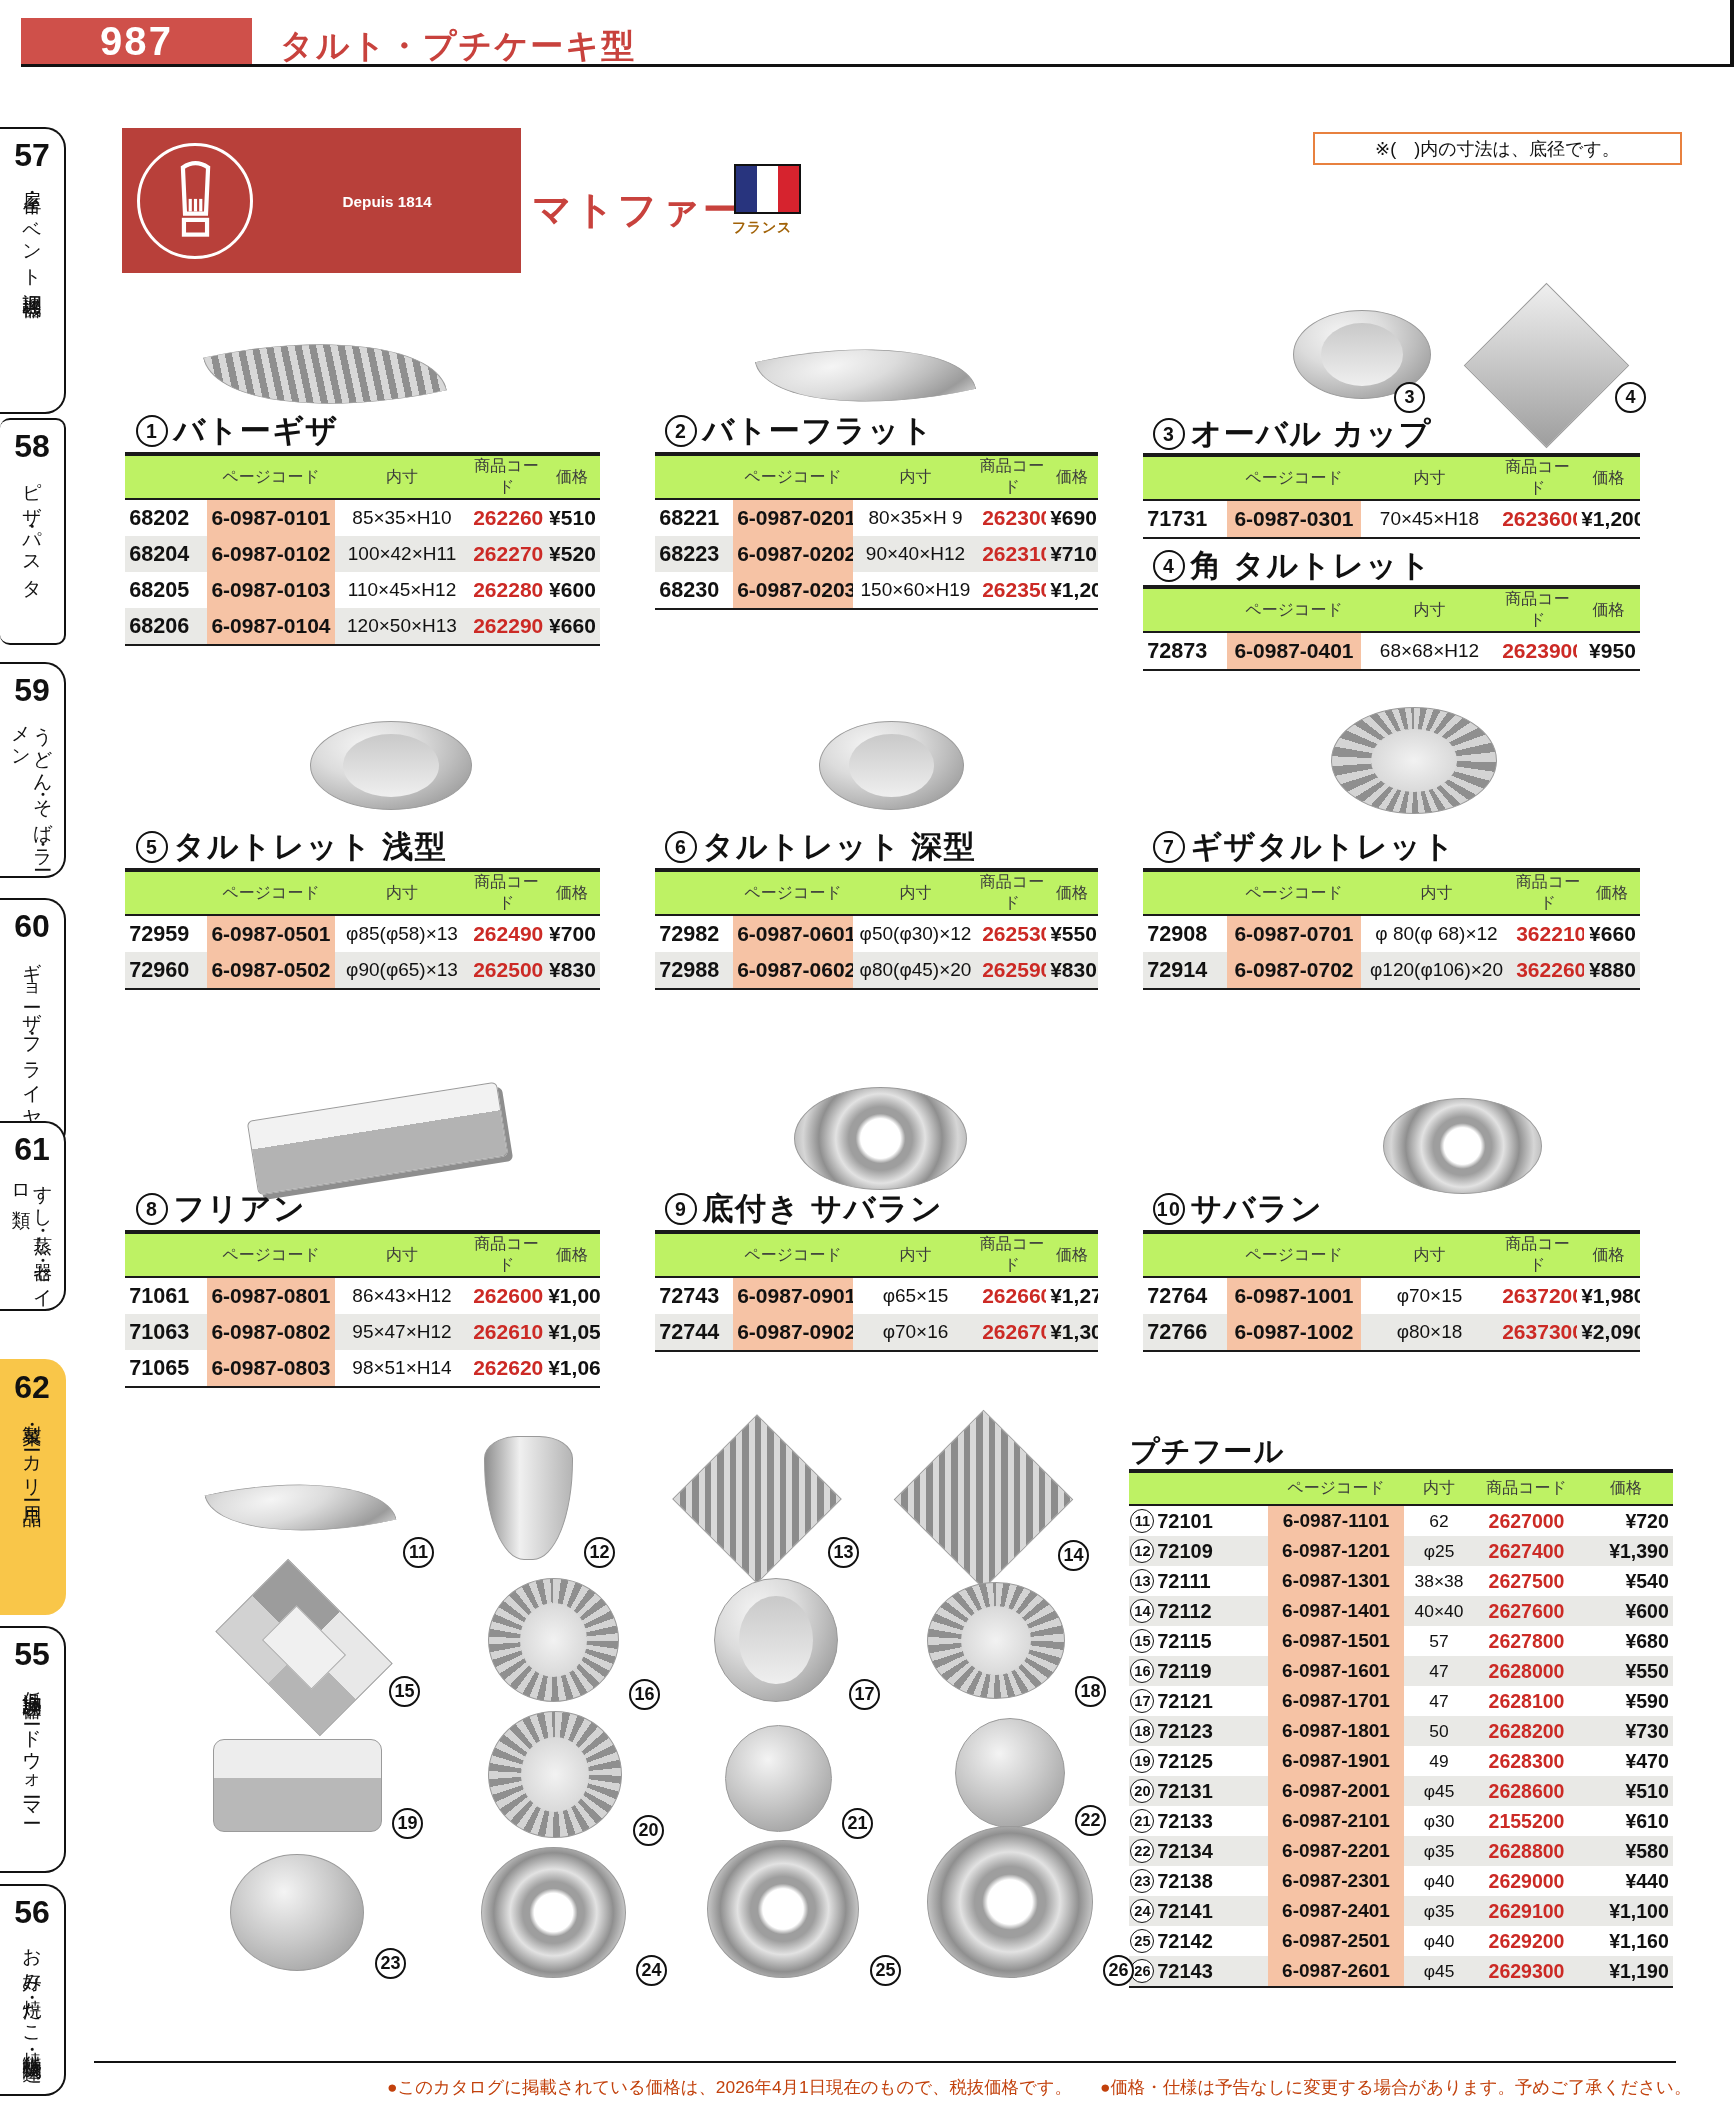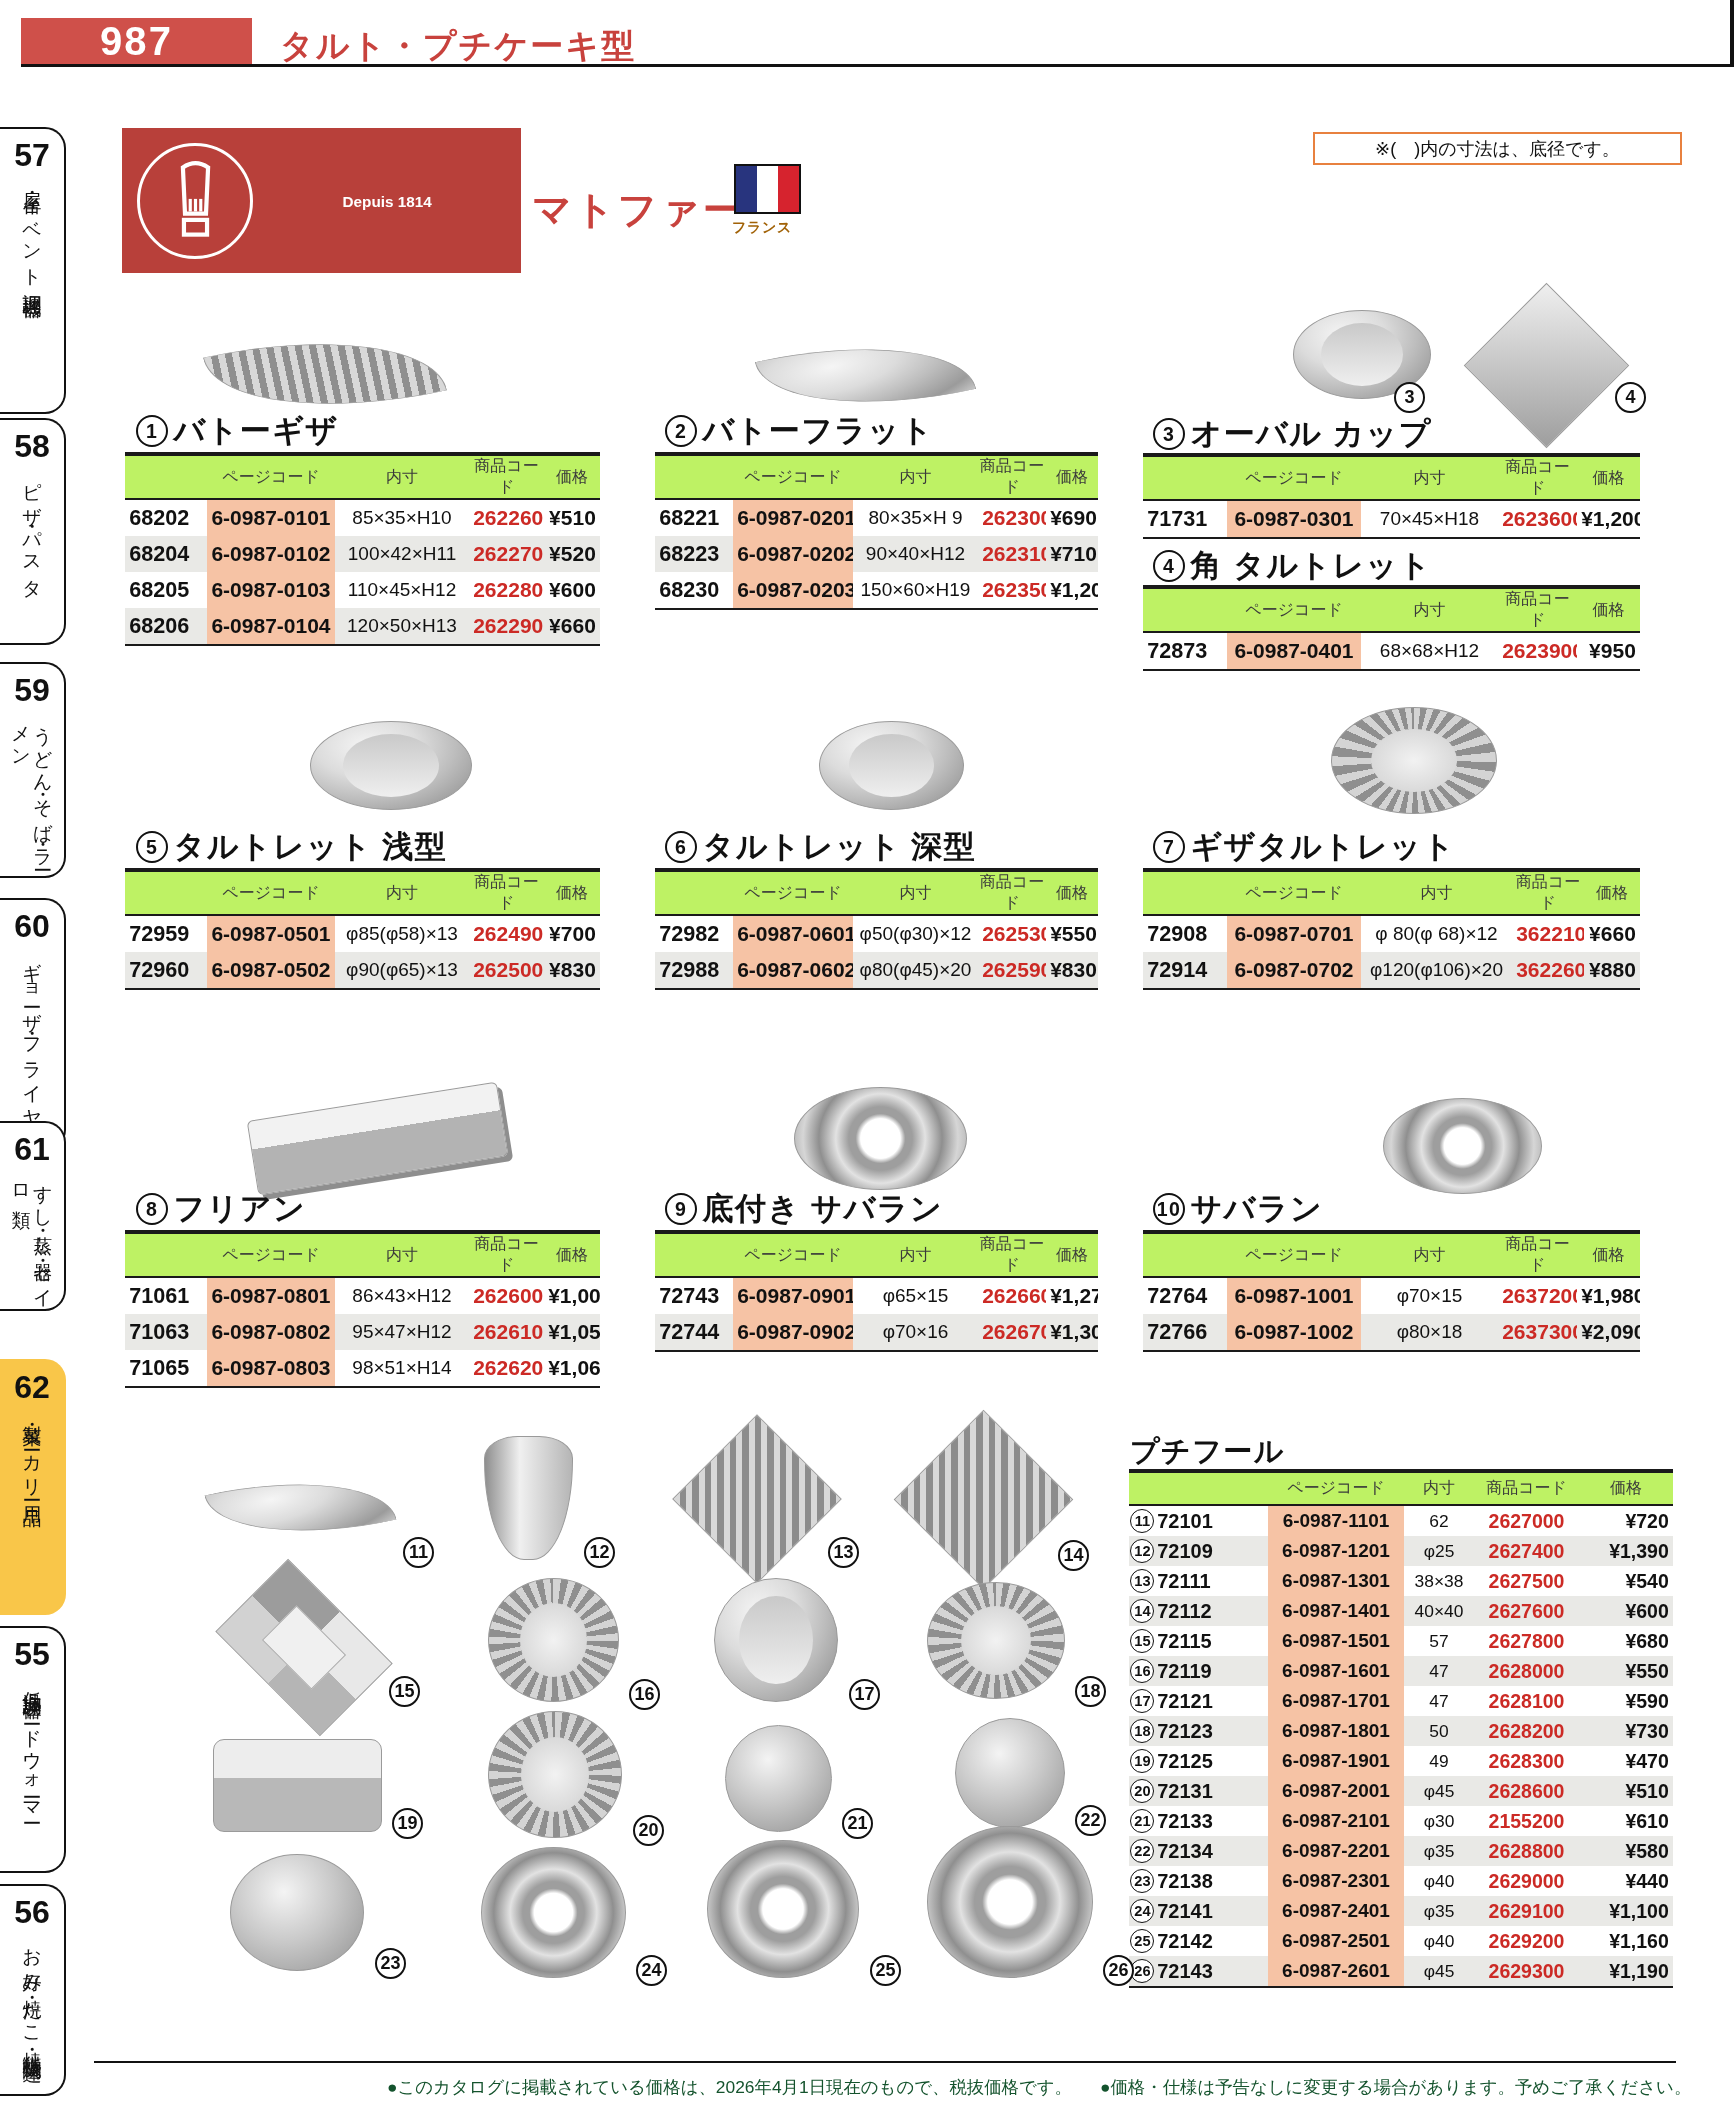--- a/index.html
+++ b/index.html
@@ -86,21 +86,21 @@
   .sh-pyramid::after{content:'';position:absolute;inset:26%;background:#f0f0f0;border:0.7px solid #aaa;}
   .sh-bar{transform:rotate(-9deg);border-radius:5.6px;
         background:linear-gradient(#f2f2f2 0 38%,#b3b3b3 38% 100%);box-shadow:4.2px 5.6px 0 #8e8e8e;}
   .sh-ring{border-radius:50%;background:radial-gradient(circle,#ffffff 0 20%,#9e9e9e 25% 32%,#e2e2e2 45%,#8f8f8f 62%,#d6d6d6 78%,#9b9b9b 100%);}
   .sh-dome{border-radius:50%;background:radial-gradient(circle at 40% 32%,#f4f4f4,#c9c9c9 45%,#909090 100%);}
   .sh-box{border-radius:11px;background:linear-gradient(#ededed 0 42%,#b8b8b8 42% 100%);}
   .sh-tallcup{border-radius:38% 38% 45% 45%/18% 18% 80% 80%;background:linear-gradient(90deg,#8f8f8f,#f0f0f0 40%,#b5b5b5);}
 
   
   .footer-rule{position:absolute;left:94px;top:2061px;width:1582px;height:2.1px;background:#111;}
-  .footer-notes{position:absolute;left:387px;top:2075px;font-size:17.4px;color:#14532d;white-space:nowrap;}
+  .footer-notes{position:absolute;left:387px;top:2075px;font-size:17.4px;color:#c2410c;white-space:nowrap;}
   .footer-notes span{margin-right:28px;}
 </style>
 </head>
 <body>
 
 <div id="page">
 
   <div class="page-num-box">987</div>
   <div class="page-title">タルト・プチケーキ型</div>
   <div class="header-rule"></div>
@@ -126,21 +126,21 @@
     <div class="flag-blue"></div>
       <div class="flag-white"></div>
       <div class="flag-red"></div>
   </div>
   <div class="flag-label">フランス</div>
 
   <div class="tab" style="top:127px;height:287px;">
     <div class="tab-num">57</div>
     <div class="tab-label">屋台・イベント調理機器</div>
   </div>
-  <div class="tab" style="top:418px;height:227px;">
+  <div class="tab" style="top:418px;height:227px;border-radius:10px;">
     <div class="tab-num">58</div>
     <div class="tab-label">ピザ・パスタ</div>
   </div>
   <div class="tab" style="top:662px;height:216px;">
     <div class="tab-num">59</div>
     <div class="tab-label">うどん・そば・ラーメン</div>
   </div>
   <div class="tab" style="top:898px;height:253px;">
     <div class="tab-num">60</div>
     <div class="tab-label">ギョーザ・フライヤー</div>

